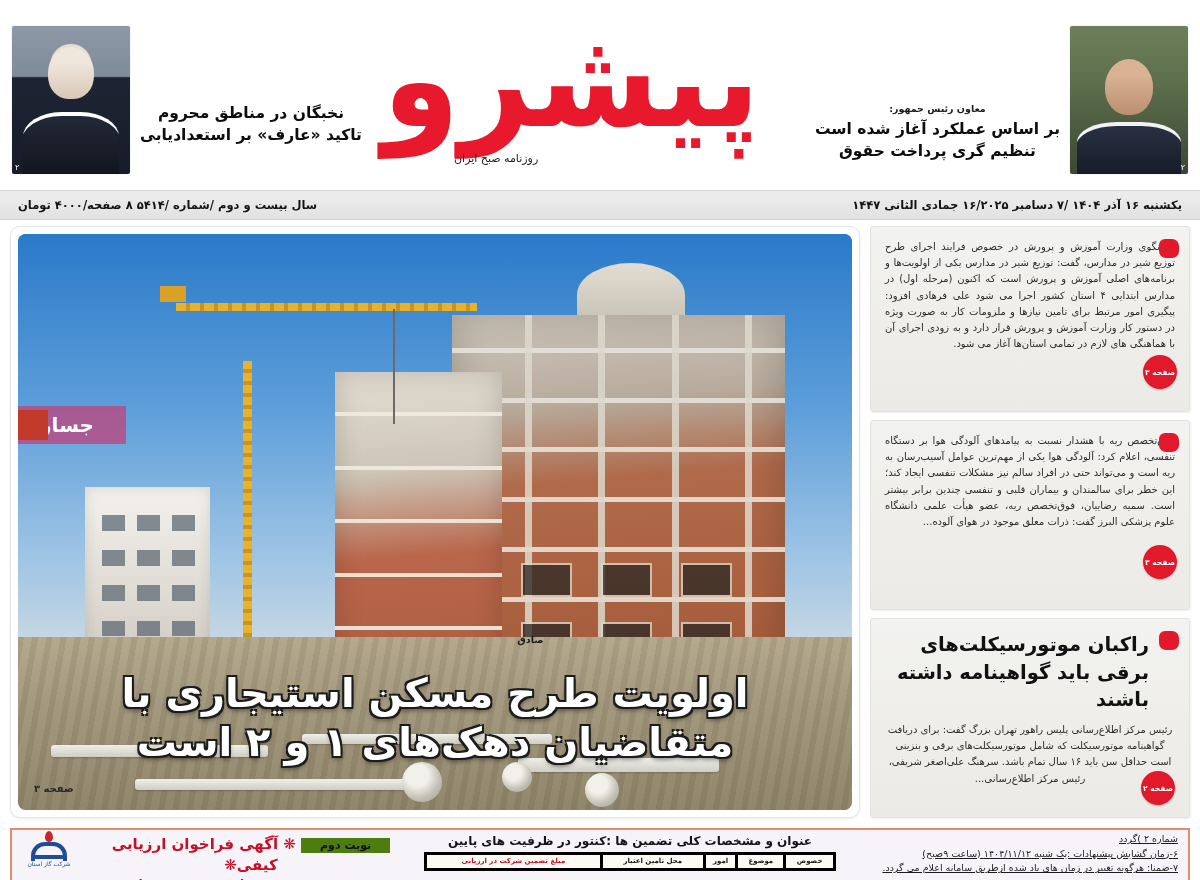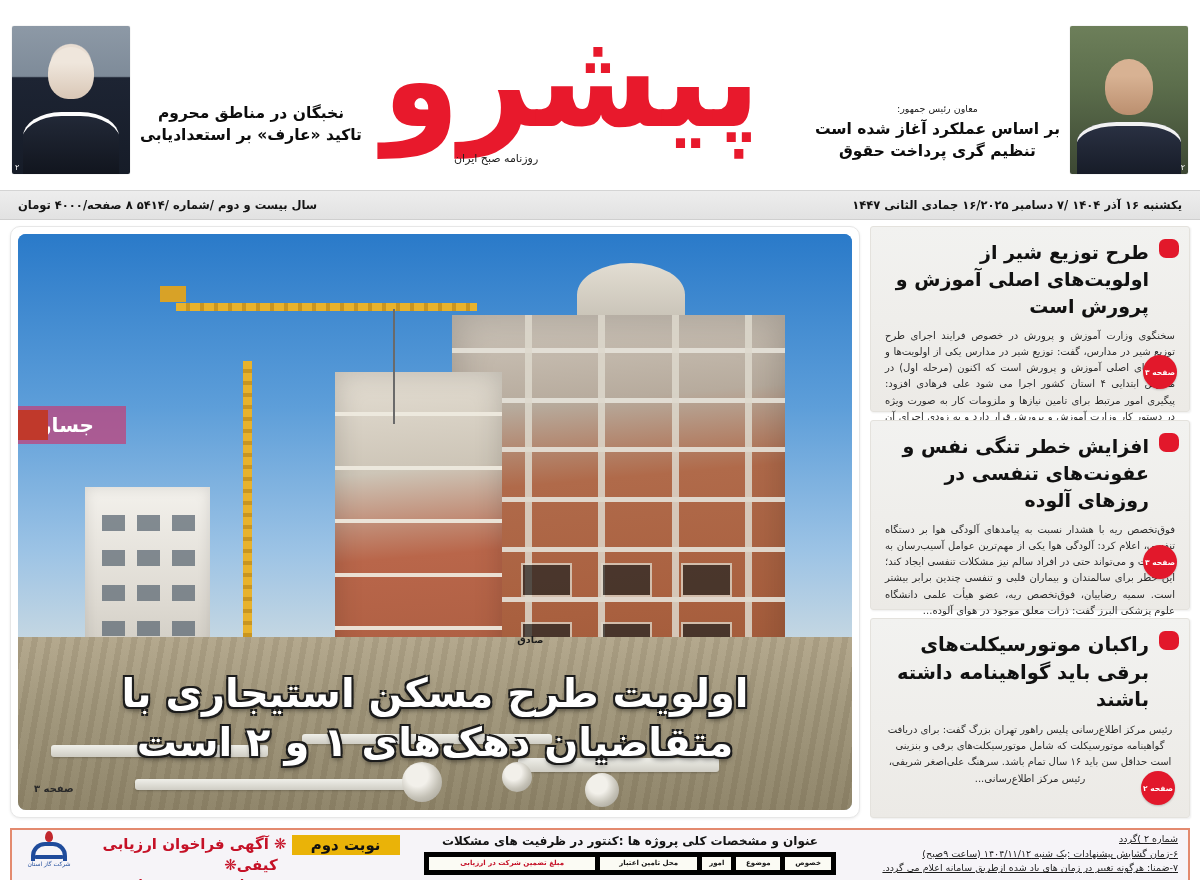--- a/index.html
+++ b/index.html
@@ -98,21 +98,21 @@
 
   .teaser-text {
     padding-top: 76px;
     text-align: center;
   }
   .teaser-kicker {
     font-size: 9.5px;
     color: #1a1a1a;
     line-height: 1.4;
     margin-bottom: 3px;
-    font-weight: normal;
+    font-weight: bold;
   }
   .teaser-headline {
     font-size: 15.5px;
     font-weight: bold;
     color: #0d0d0d;
     line-height: 1.42;
     letter-spacing: -0.2px;
   }
 
   
@@ -440,23 +440,23 @@
     letter-spacing: -0.3px;
   }
   .ad-title2 {
     font-size: 15px;
     font-weight: bold;
     color: #c51127;
     line-height: 1.4;
   }
   .ad-nobat {
     display: inline-block;
-    background: #eab308;
+    background: #4d7c0f;
     color: #111;
-    font-size: 15px;
+    font-size: 11px;
     font-weight: bold;
     padding: 1px 19px;
     margin-top: 1px;
     vertical-align: middle;
   }
   .ad-projects {
     flex: 1;
     padding: 3px 8px 0 8px;
     min-width: 0;
   }
@@ -468,21 +468,21 @@
     line-height: 1.35;
     margin-bottom: 3px;
   }
   .ad-table {
     width: 100%;
     border-collapse: collapse;
     font-size: 7px;
     background: #fff;
   }
   .ad-table th {
-    border: 5px solid #000000;
+    border: 3px solid #000000;
     padding: 2px 1px;
     font-weight: bold;
     color: #141414;
     background: #fbfbf4;
     line-height: 1.3;
     white-space: nowrap;
   }
   .ad-table th.hl { color: #c51127; }
   .ad-notes {
     width: 330px;
@@ -533,28 +533,26 @@
   <span class="right-side">یکشنبه  ۱۶ آذر ۱۴۰۴ /۷ دسامبر ۱۶/۲۰۲۵ جمادی الثانی ۱۴۴۷</span>
   <span class="left-side">سال بیست و دوم /شماره /۵۴۱۴ ۸ صفحه/۴۰۰۰ تومان</span>
 </div>
 
 <div class="body-area">
 
   <div class="news-col">
 
     <div class="news-card card-1">
       <span class="news-bullet"></span>
-      <div class="news-title">طرح توزیع شیر از اولویت‌های اصلی آموزش و پرورش است</div>
       <div class="news-body">سخنگوی وزارت آموزش و پرورش در خصوص فرایند اجرای طرح توزیع شیر در مدارس، گفت: توزیع شیر در مدارس یکی از اولویت‌ها و برنامه‌های اصلی آموزش و پرورش است که اکنون (مرحله اول) در مدارس ابتدایی ۴ استان کشور اجرا می شود علی فرهادی افزود: پیگیری امور مرتبط برای تامین نیازها و ملزومات کار به صورت ویژه در دستور کار وزارت آموزش و پرورش قرار دارد و به زودی اجرای آن با هماهنگی های لازم در تمامی استان‌ها آغاز می شود.</div>
       <span class="page-badge">صفحه ۳</span>
     </div>
 
     <div class="news-card card-2">
       <span class="news-bullet"></span>
-      <div class="news-title">افزایش خطر تنگی نفس و عفونت‌های تنفسی در روزهای آلوده</div>
       <div class="news-body">فوق‌تخصص ریه با هشدار نسبت به پیامدهای آلودگی هوا بر دستگاه تنفسی، اعلام کرد: آلودگی هوا یکی از مهم‌ترین عوامل آسیب‌رسان به ریه است و می‌تواند حتی در افراد سالم نیز مشکلات تنفسی ایجاد کند؛ این خطر برای سالمندان و بیماران قلبی و تنفسی چندین برابر بیشتر است. سمیه رضاییان، فوق‌تخصص ریه، عضو هیأت علمی دانشگاه علوم پزشکی البرز گفت: ذرات معلق موجود در هوای آلوده...</div>
       <span class="page-badge">صفحه ۳</span>
     </div>
 
     <div class="news-card card-3">
       <span class="news-bullet"></span>
       <div class="news-title">راکبان موتورسیکلت‌های برقی باید گواهینامه داشته باشند</div>
       <div class="news-body">رئیس مرکز اطلاع‌رسانی پلیس راهور تهران بزرگ گفت: برای دریافت گواهینامه موتورسیکلت که شامل موتورسیکلت‌های برقی و بنزینی است حداقل سن باید ۱۶ سال تمام باشد. سرهنگ علی‌اصغر شریفی، رئیس مرکز اطلاع‌رسانی...</div>
       <span class="page-badge">صفحه ۲</span>
     </div>
@@ -646,21 +644,21 @@
 
 <div class="ad-band">
 
   <div class="ad-notes">
     <div>شماره ۲ )گردد</div>
     <div>۶-زمان گشایش پیشنهادات :یک شنبه  ۱۴۰۴/۱۱/۱۲  (ساعت ۹صبح)</div>
     <div>۷-ضمنا: هرگونه تغییر در زمان های یاد شده ازطریق سامانه اعلام می گردد.</div>
   </div>
 
   <div class="ad-projects">
-    <div class="ad-projects-title">عنوان و مشخصات کلی پروژه ها :کنتور در ظرفیت های مشکلات</div>
+    <div class="ad-projects-title">عنوان و مشخصات کلی تضمین ها :کنتور در ظرفیت های پایین</div>
     <table class="ad-table">
       <thead>
         <tr>
           <th>خصوص</th>
           <th>موضوع</th>
           <th>امور</th>
           <th>محل تامین اعتبار</th>
           <th class="hl">مبلغ تضمین شرکت در ارزیابی</th>
         </tr>
       </thead>

